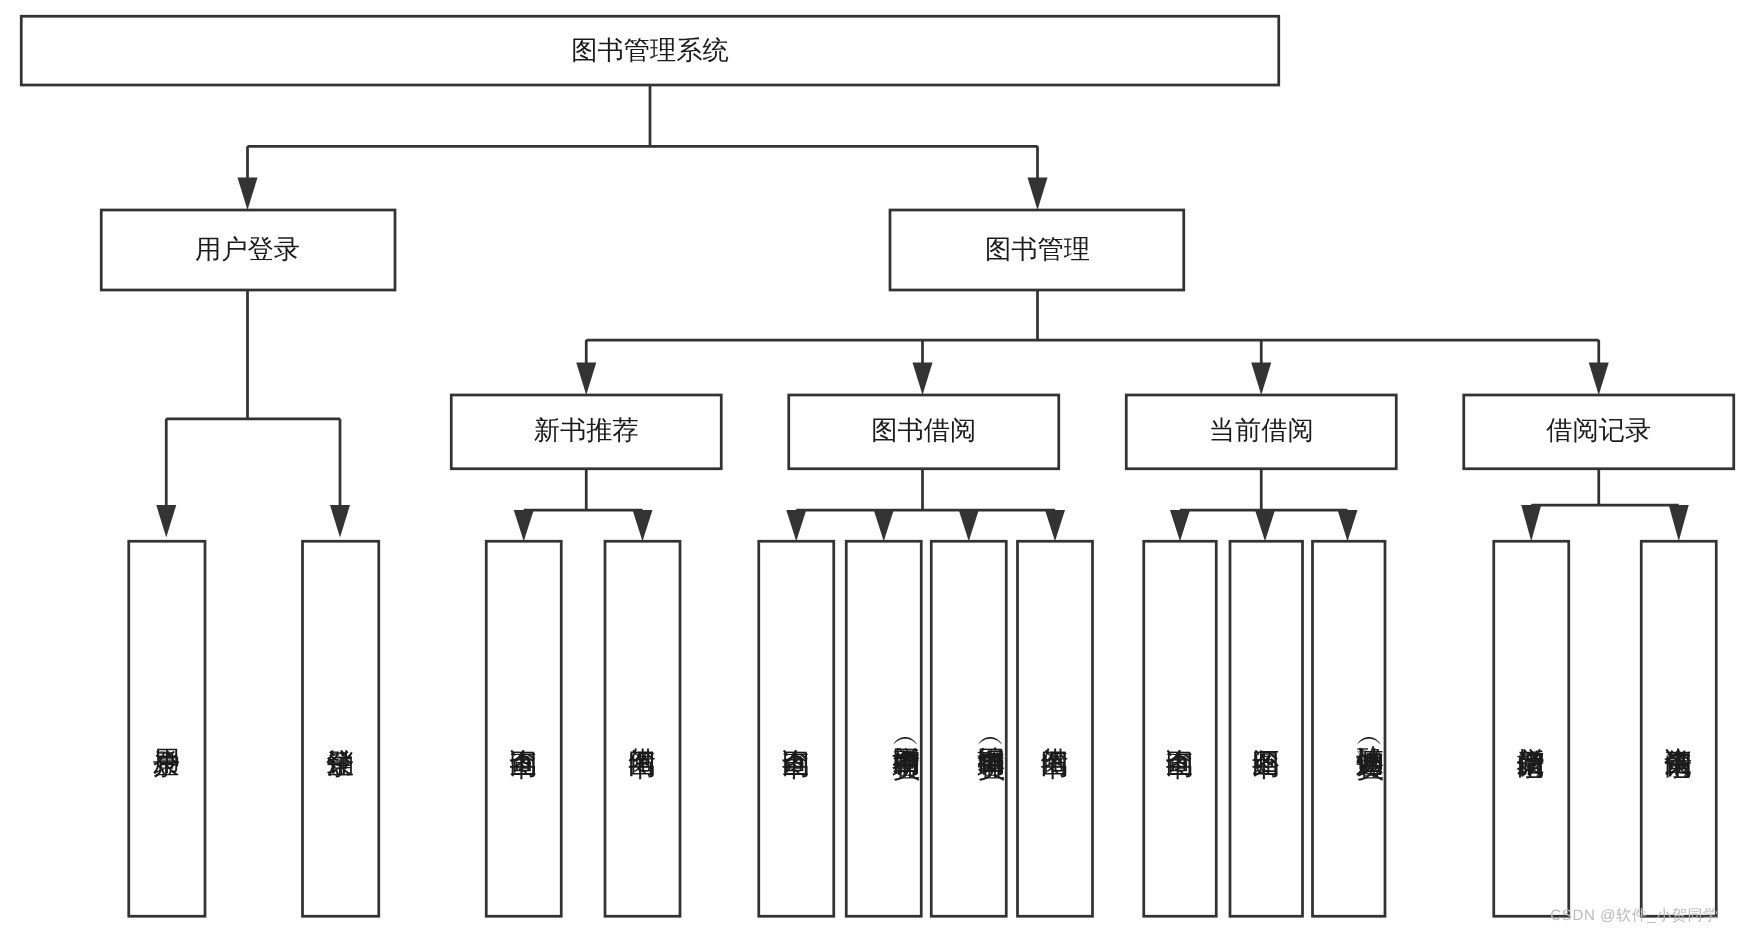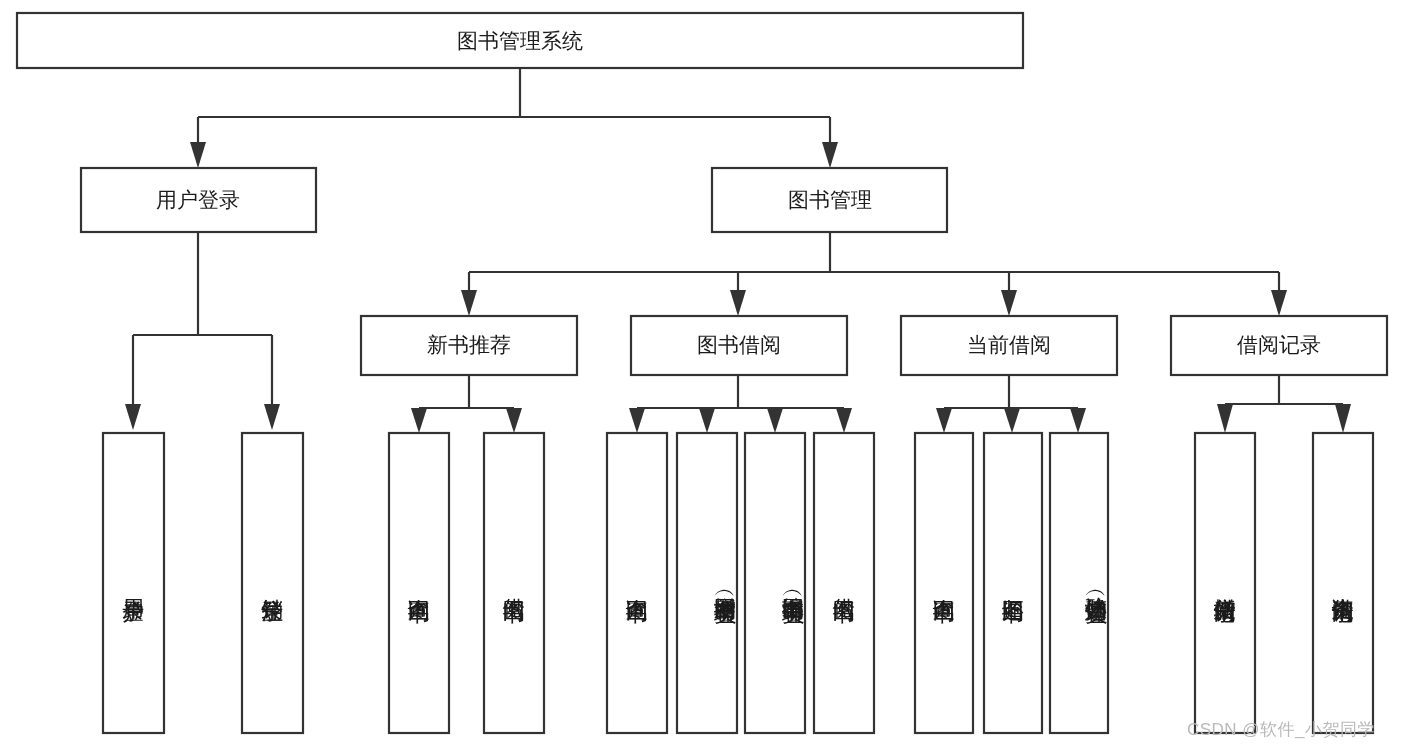--- a/index.html
+++ b/index.html
@@ -63,21 +63,21 @@
     color: #1b1b1b;
     white-space: nowrap;
     pointer-events: none;
     user-select: none;
   }
   .watermark {
     position: absolute;
     right: 8px;
     bottom: 6px;
     font-family: "Liberation Sans", "DejaVu Sans", sans-serif;
-    font-size: 17px;
+    font-size: 12px;
     color: #b9b9b9;
     letter-spacing: 0.5px;
     white-space: nowrap;
   }
 </style>
 </head>
 <body>
 
 <div id="diagram-root">
 

